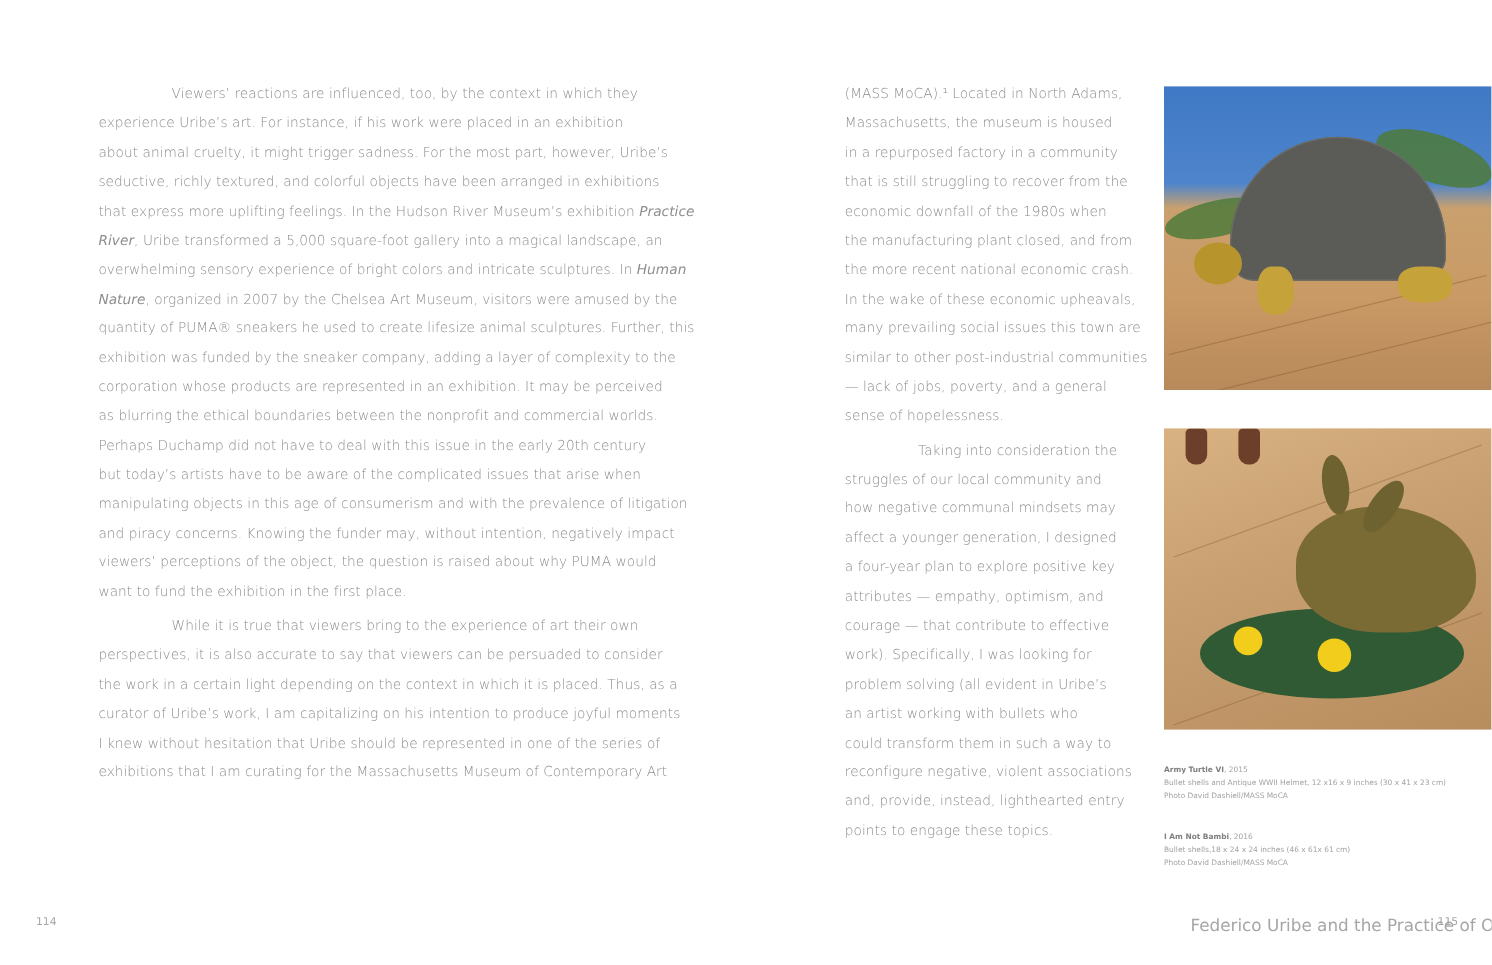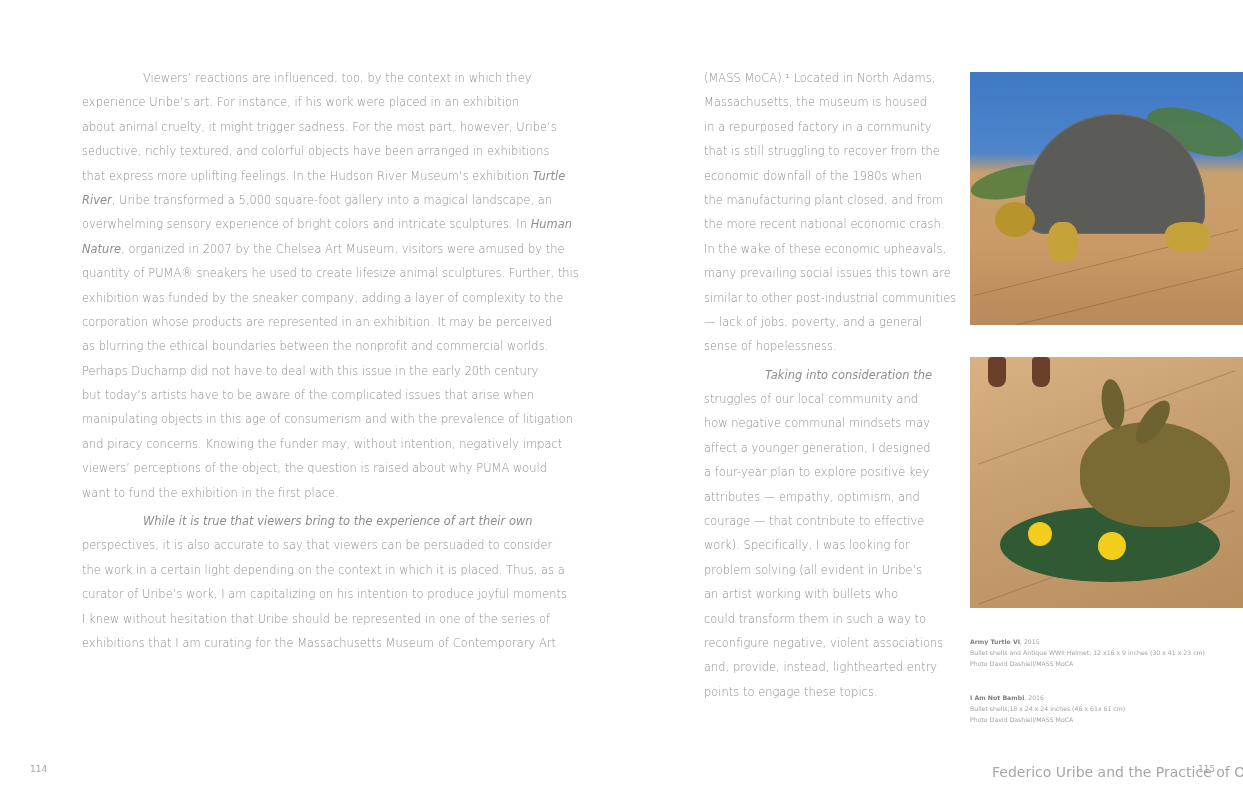--- a/index.html
+++ b/index.html
@@ -40,21 +40,21 @@
       left: 83px;
       top: 66px;
       width: 235px;
     }
     .line {
       display: block;
       white-space: nowrap;
       height: 24.4px;
     }
     .line.indent { padding-left: 61px; }
-    .line.para-gap { margin-top: 4px; font-style: italic; }
+    .line.para-gap { margin-top: 4px; }
     .em { font-style: italic; }
 
     .figure {
       position: absolute;
       overflow: hidden;
     }
     .fig-turtle {
       left: 349px;
       top: 72px;
       width: 273px;
@@ -170,21 +170,21 @@
   </style>
 </head>
 <body>
 
 <div class="page page-left">
   <div class="body-text left-text" id="left-text">
       <span class="line indent">Viewers’ reactions are influenced, too, by the context in which they</span>
       <span class="line">experience Uribe’s art. For instance, if his work were placed in an exhibition</span>
       <span class="line">about animal cruelty, it might trigger sadness. For the most part, however, Uribe’s</span>
       <span class="line">seductive, richly textured, and colorful objects have been arranged in exhibitions</span>
-      <span class="line"><span>that express more uplifting feelings. In the Hudson River Museum’s exhibition </span><span class="em">Turtle</span></span>
+      <span class="line"><span>that express more uplifting feelings. In the Hudson River Museum’s exhibition </span><span class="em">Practice</span></span>
       <span class="line"><span class="em">River</span><span>, Uribe transformed a 5,000 square-foot gallery into a magical landscape, an</span></span>
       <span class="line"><span>overwhelming sensory experience of bright colors and intricate sculptures. In </span><span class="em">Human</span></span>
       <span class="line"><span class="em">Nature</span><span>, organized in 2007 by the Chelsea Art Museum, visitors were amused by the</span></span>
       <span class="line">quantity of PUMA® sneakers he used to create lifesize animal sculptures. Further, this</span>
       <span class="line">exhibition was funded by the sneaker company, adding a layer of complexity to the</span>
       <span class="line">corporation whose products are represented in an exhibition. It may be perceived</span>
       <span class="line">as blurring the ethical boundaries between the nonprofit and commercial worlds.</span>
       <span class="line">Perhaps Duchamp did not have to deal with this issue in the early 20th century</span>
       <span class="line">but today’s artists have to be aware of the complicated issues that arise when</span>
       <span class="line">manipulating objects in this age of consumerism and with the prevalence of litigation</span>

